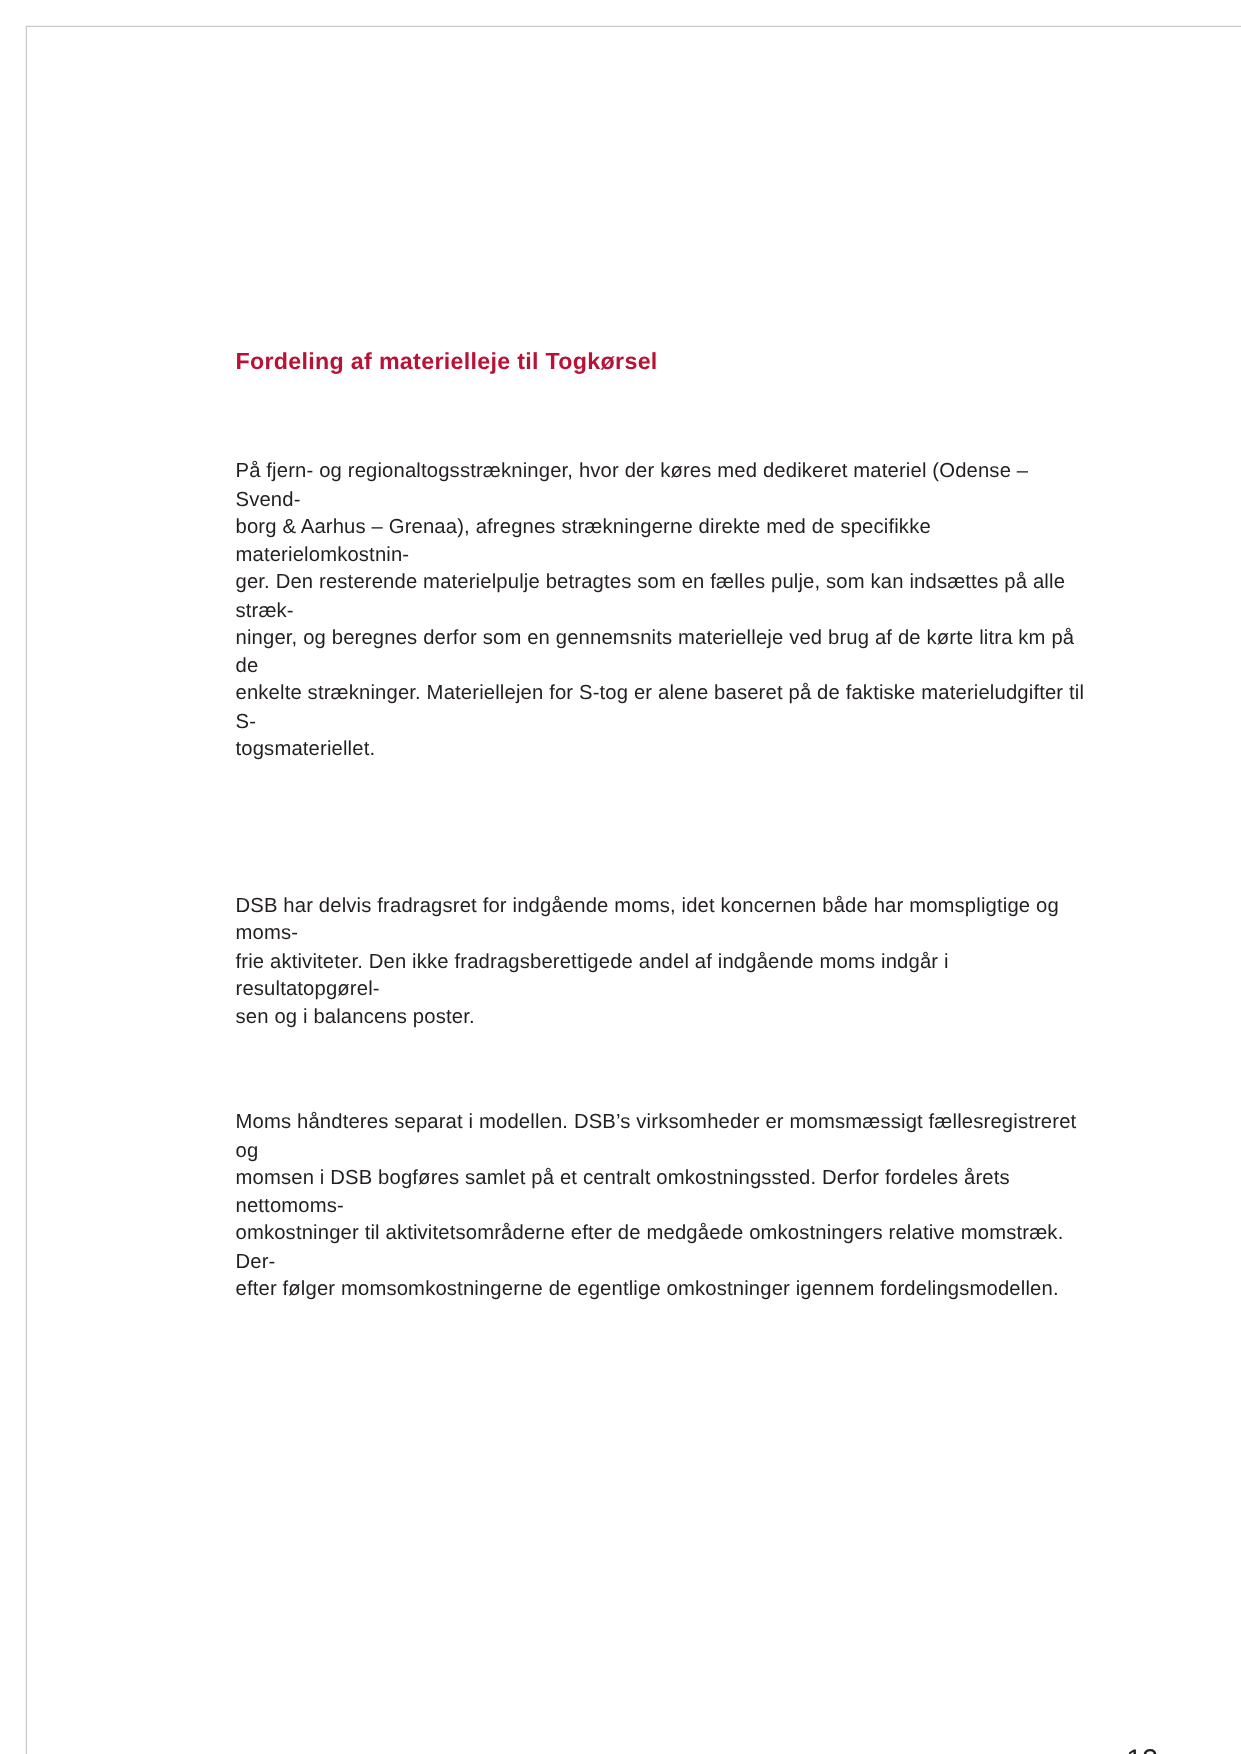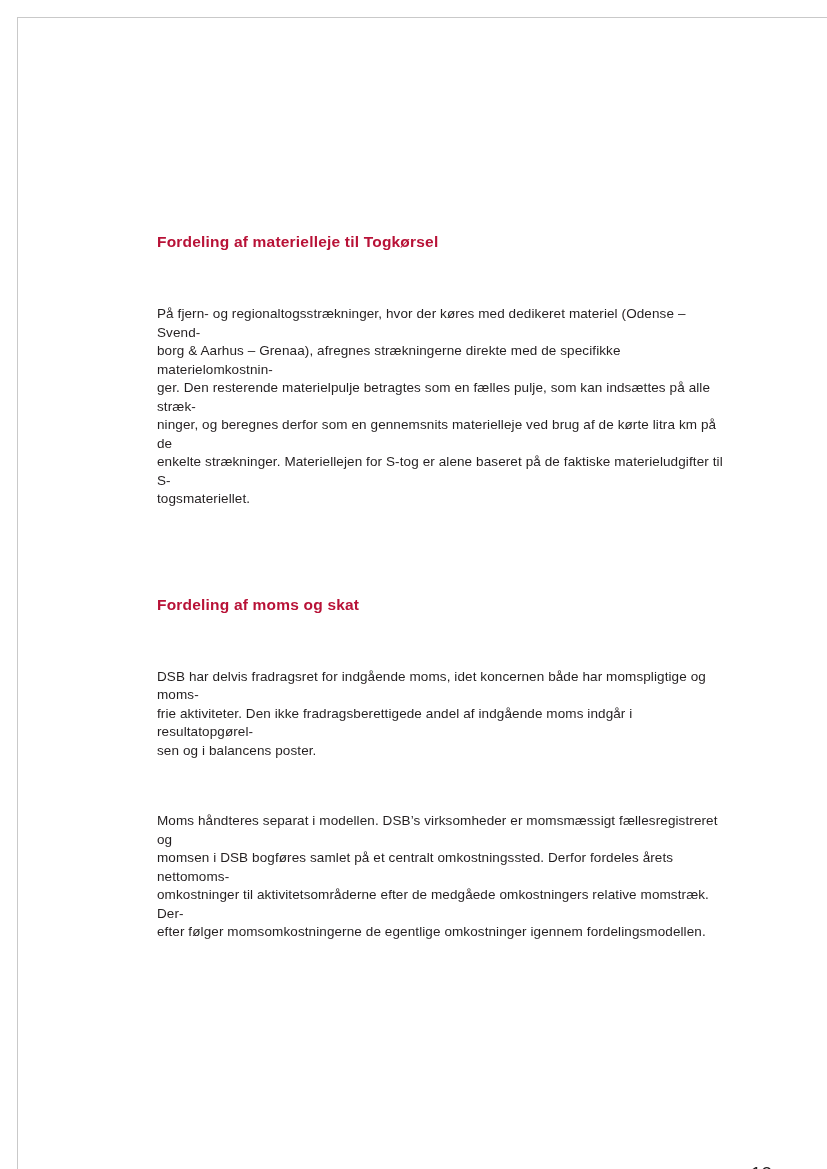--- a/index.html
+++ b/index.html
@@ -74,21 +74,20 @@
       <h2 class="heading">Fordeling af materielleje til Togkørsel</h2>
       <p class="para">På fjern- og regionaltogsstrækninger, hvor der køres med dedikeret materiel (Odense – Svend-
 borg &amp; Aarhus – Grenaa), afregnes strækningerne direkte med de specifikke materielomkostnin-
 ger. Den resterende materielpulje betragtes som en fælles pulje, som kan indsættes på alle stræk-
 ninger, og beregnes derfor som en gennemsnits materielleje ved brug af de kørte litra km på de
 enkelte strækninger. Materiellejen for S-tog er alene baseret på de faktiske materieludgifter til S-
 togsmateriellet.</p>
     </section>
 
     <section>
-      <h2 class="heading">Fordeling af moms og skat</h2>
       <p class="para">DSB har delvis fradragsret for indgående moms, idet koncernen både har momspligtige og moms-
 frie aktiviteter. Den ikke fradragsberettigede andel af indgående moms indgår i resultatopgørel-
 sen og i balancens poster.</p>
       <p class="para">Moms håndteres separat i modellen. DSB’s virksomheder er momsmæssigt fællesregistreret og
 momsen i DSB bogføres samlet på et centralt omkostningssted. Derfor fordeles årets nettomoms-
 omkostninger til aktivitetsområderne efter de medgåede omkostningers relative momstræk. Der-
 efter følger momsomkostningerne de egentlige omkostninger igennem fordelingsmodellen.</p>
     </section>
 
   </main>

